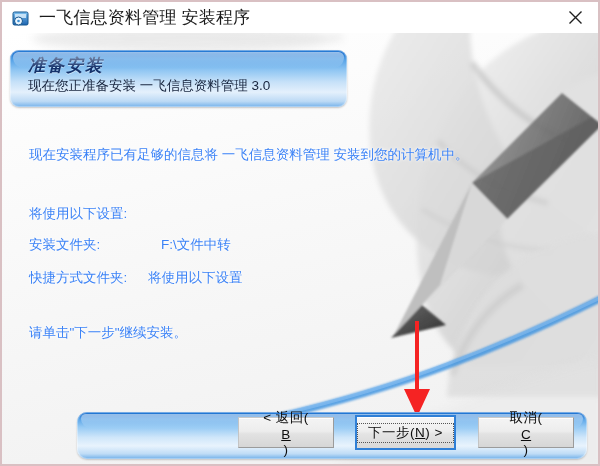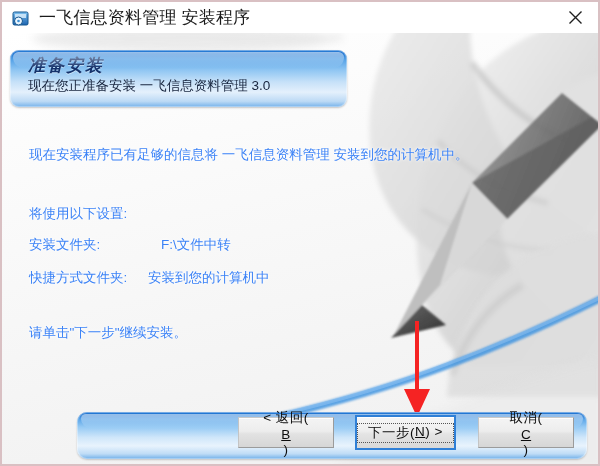--- a/index.html
+++ b/index.html
@@ -155,21 +155,21 @@
   .btn .u{text-decoration:underline;}
   #btn-back{left:236px;width:96px;}
   #btn-next{
     left:353px;width:101px;height:35px;top:-2px;
     border:2px solid #2f7fd6;
     background:linear-gradient(180deg,#f6f6f6 0%,#eeeeee 45%,#e4e4e4 55%,#d8d8d8 100%);
     padding:0;
   }
   #btn-next .inner{
     width:100%;height:100%;
-    display:flex;align-items:flex-start;justify-content:center;
+    display:flex;align-items:center;justify-content:center;
     box-sizing:border-box;
     border:1px dotted #555;
     margin:12px;
   }
   #btn-cancel{left:476px;width:96px;}
 </style>
 </head>
 <body>
 
 <div class="window">
@@ -288,21 +288,21 @@
       <div class="banner-title">准备安装</div>
       <div class="banner-sub">现在您正准备安装 一飞信息资料管理 3.0</div>
     </div>
 
     <div class="body-text">
       <div class="line l1">现在安装程序已有足够的信息将 一飞信息资料管理 安装到您的计算机中。</div>
       <div class="line l3">安装文件夹:</div>
       <div class="line l2">将使用以下设置:</div>
       <div class="line l3v">F:\文件中转</div>
       <div class="line l4">快捷方式文件夹:</div>
-      <div class="line l4v">安装到您的计算机中</div>
+      <div class="line l4v">将使用以下设置</div>
       <div class="line l5">请单击"下一步"继续安装。</div>
     </div>
 
     <div class="arrow">
       <svg width="40" height="100" viewBox="0 0 40 100">
         <path d="M18 0 L22 0 L22 68 L33 68 L20 96 L7 68 L18 68 Z" fill="#f52323"></path>
       </svg>
     </div>
 
     <div class="bottombar"></div>

